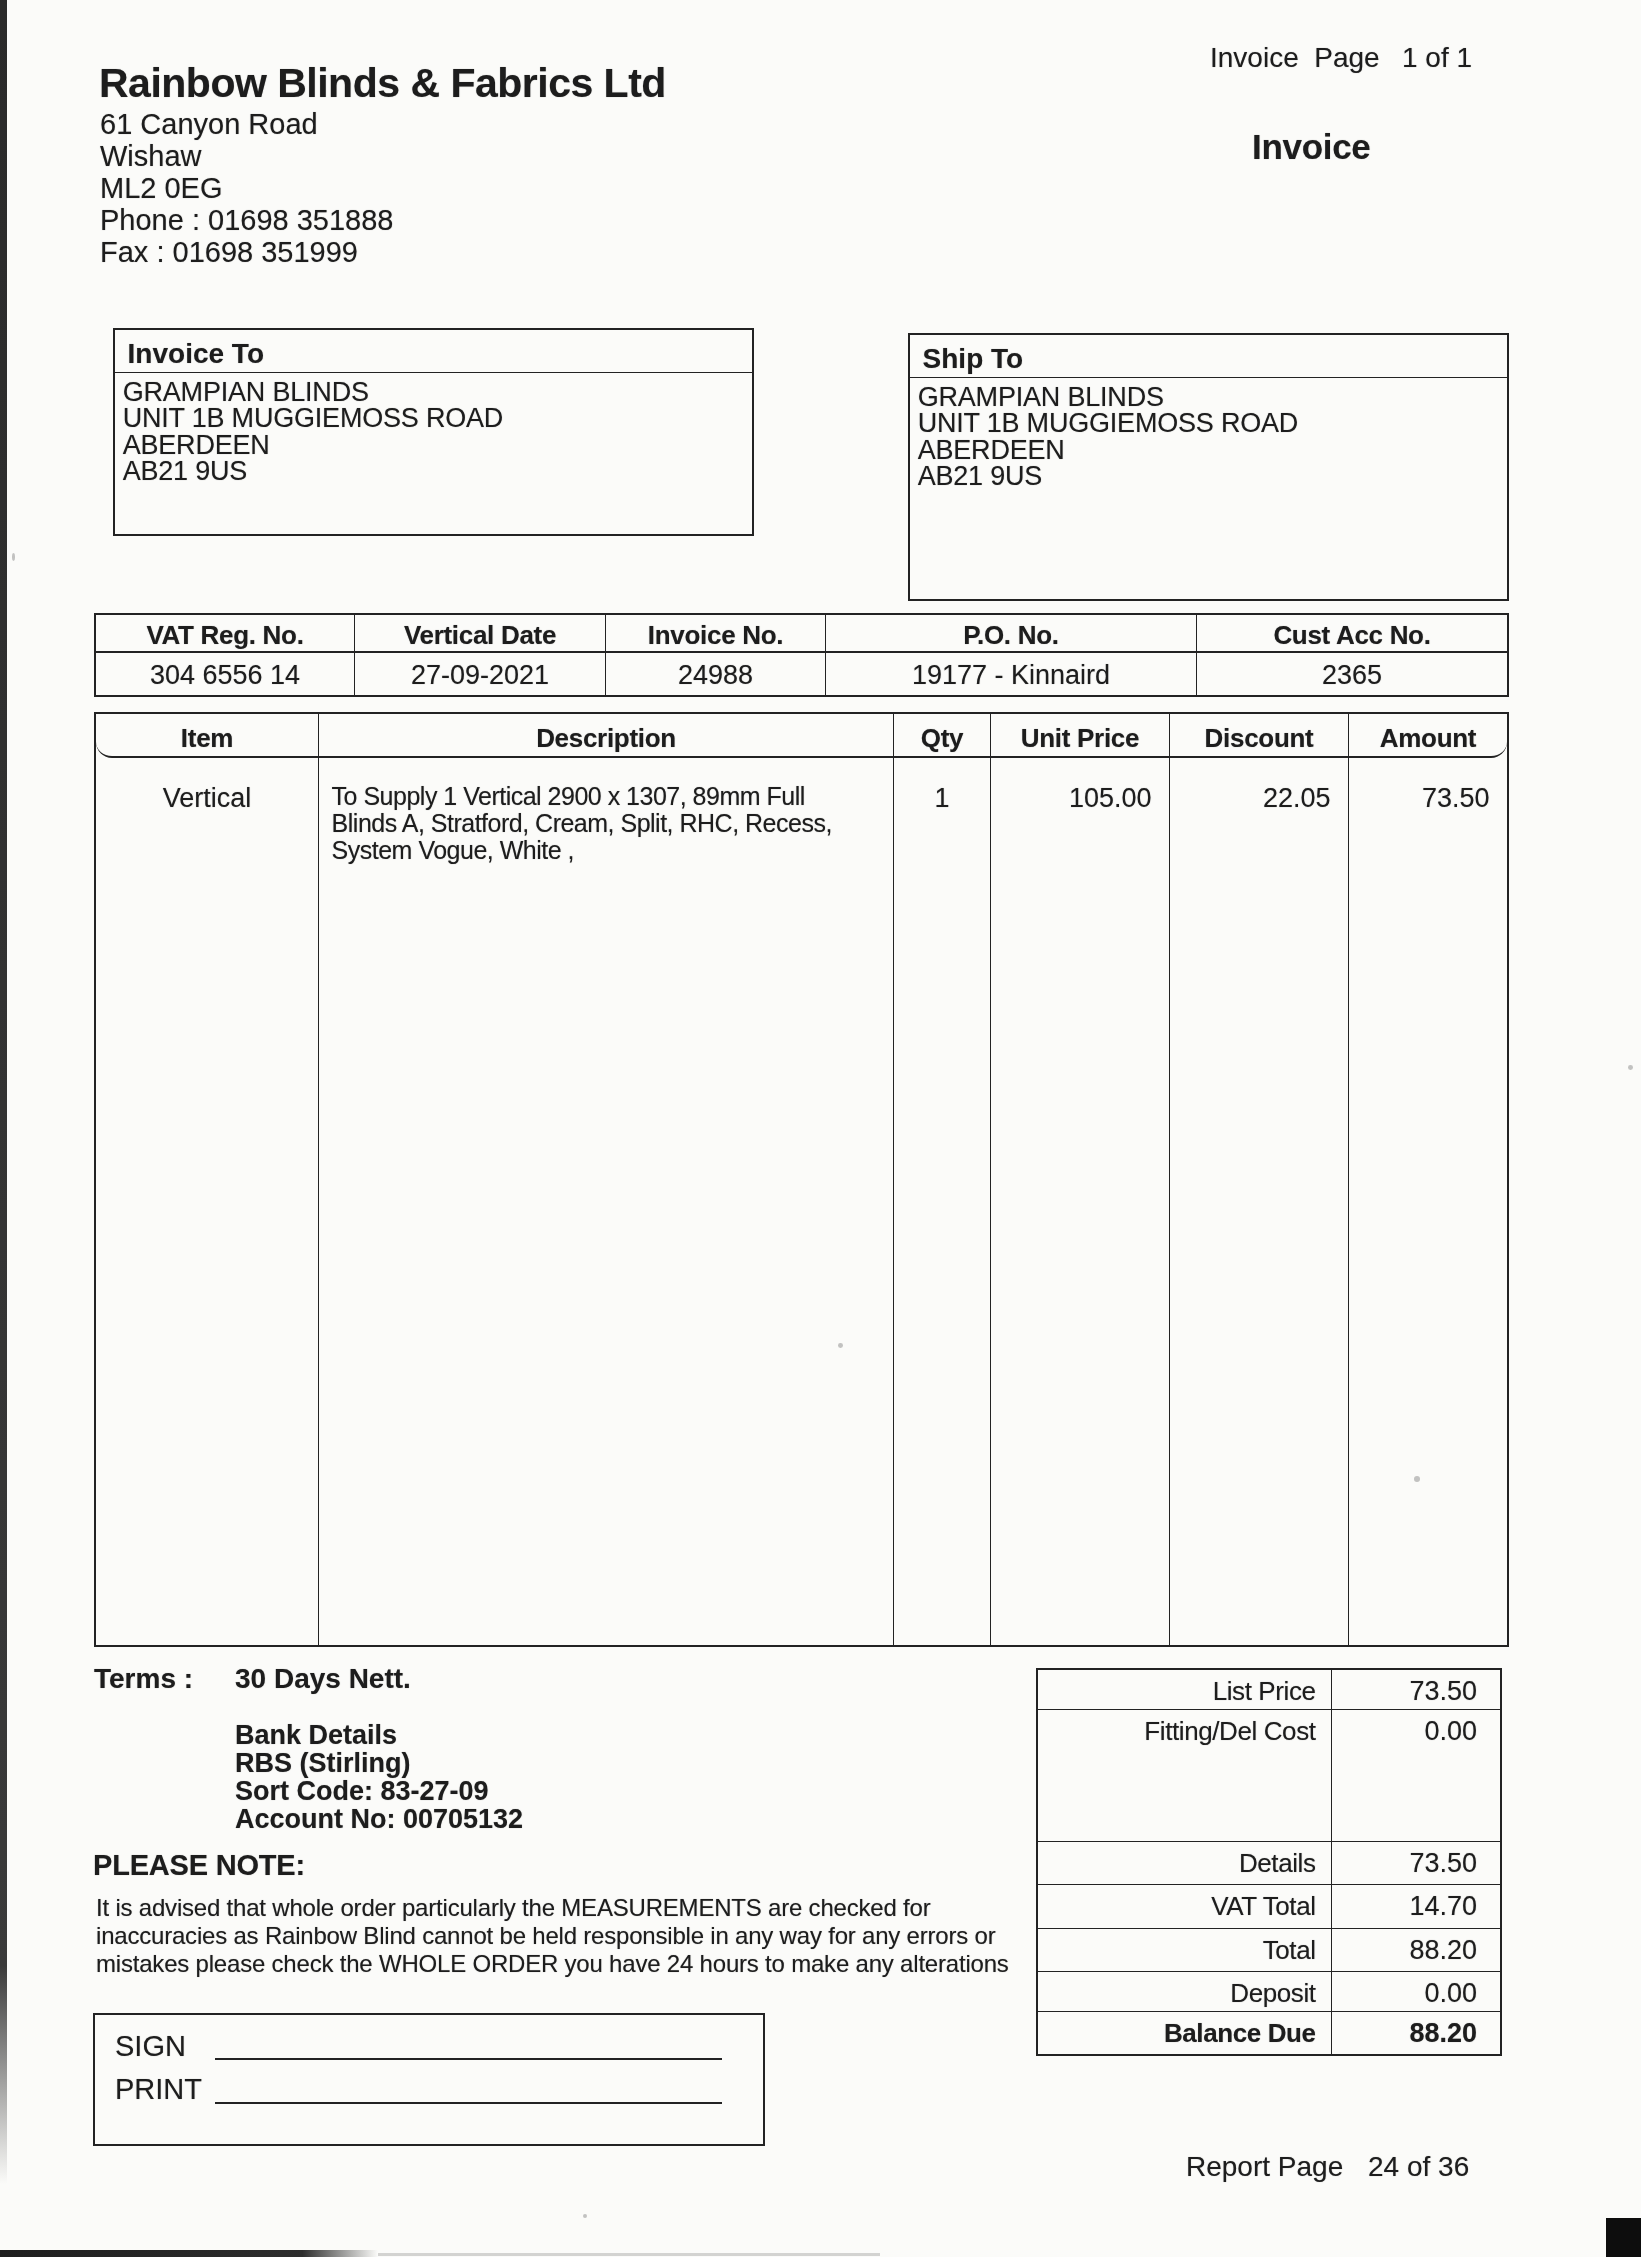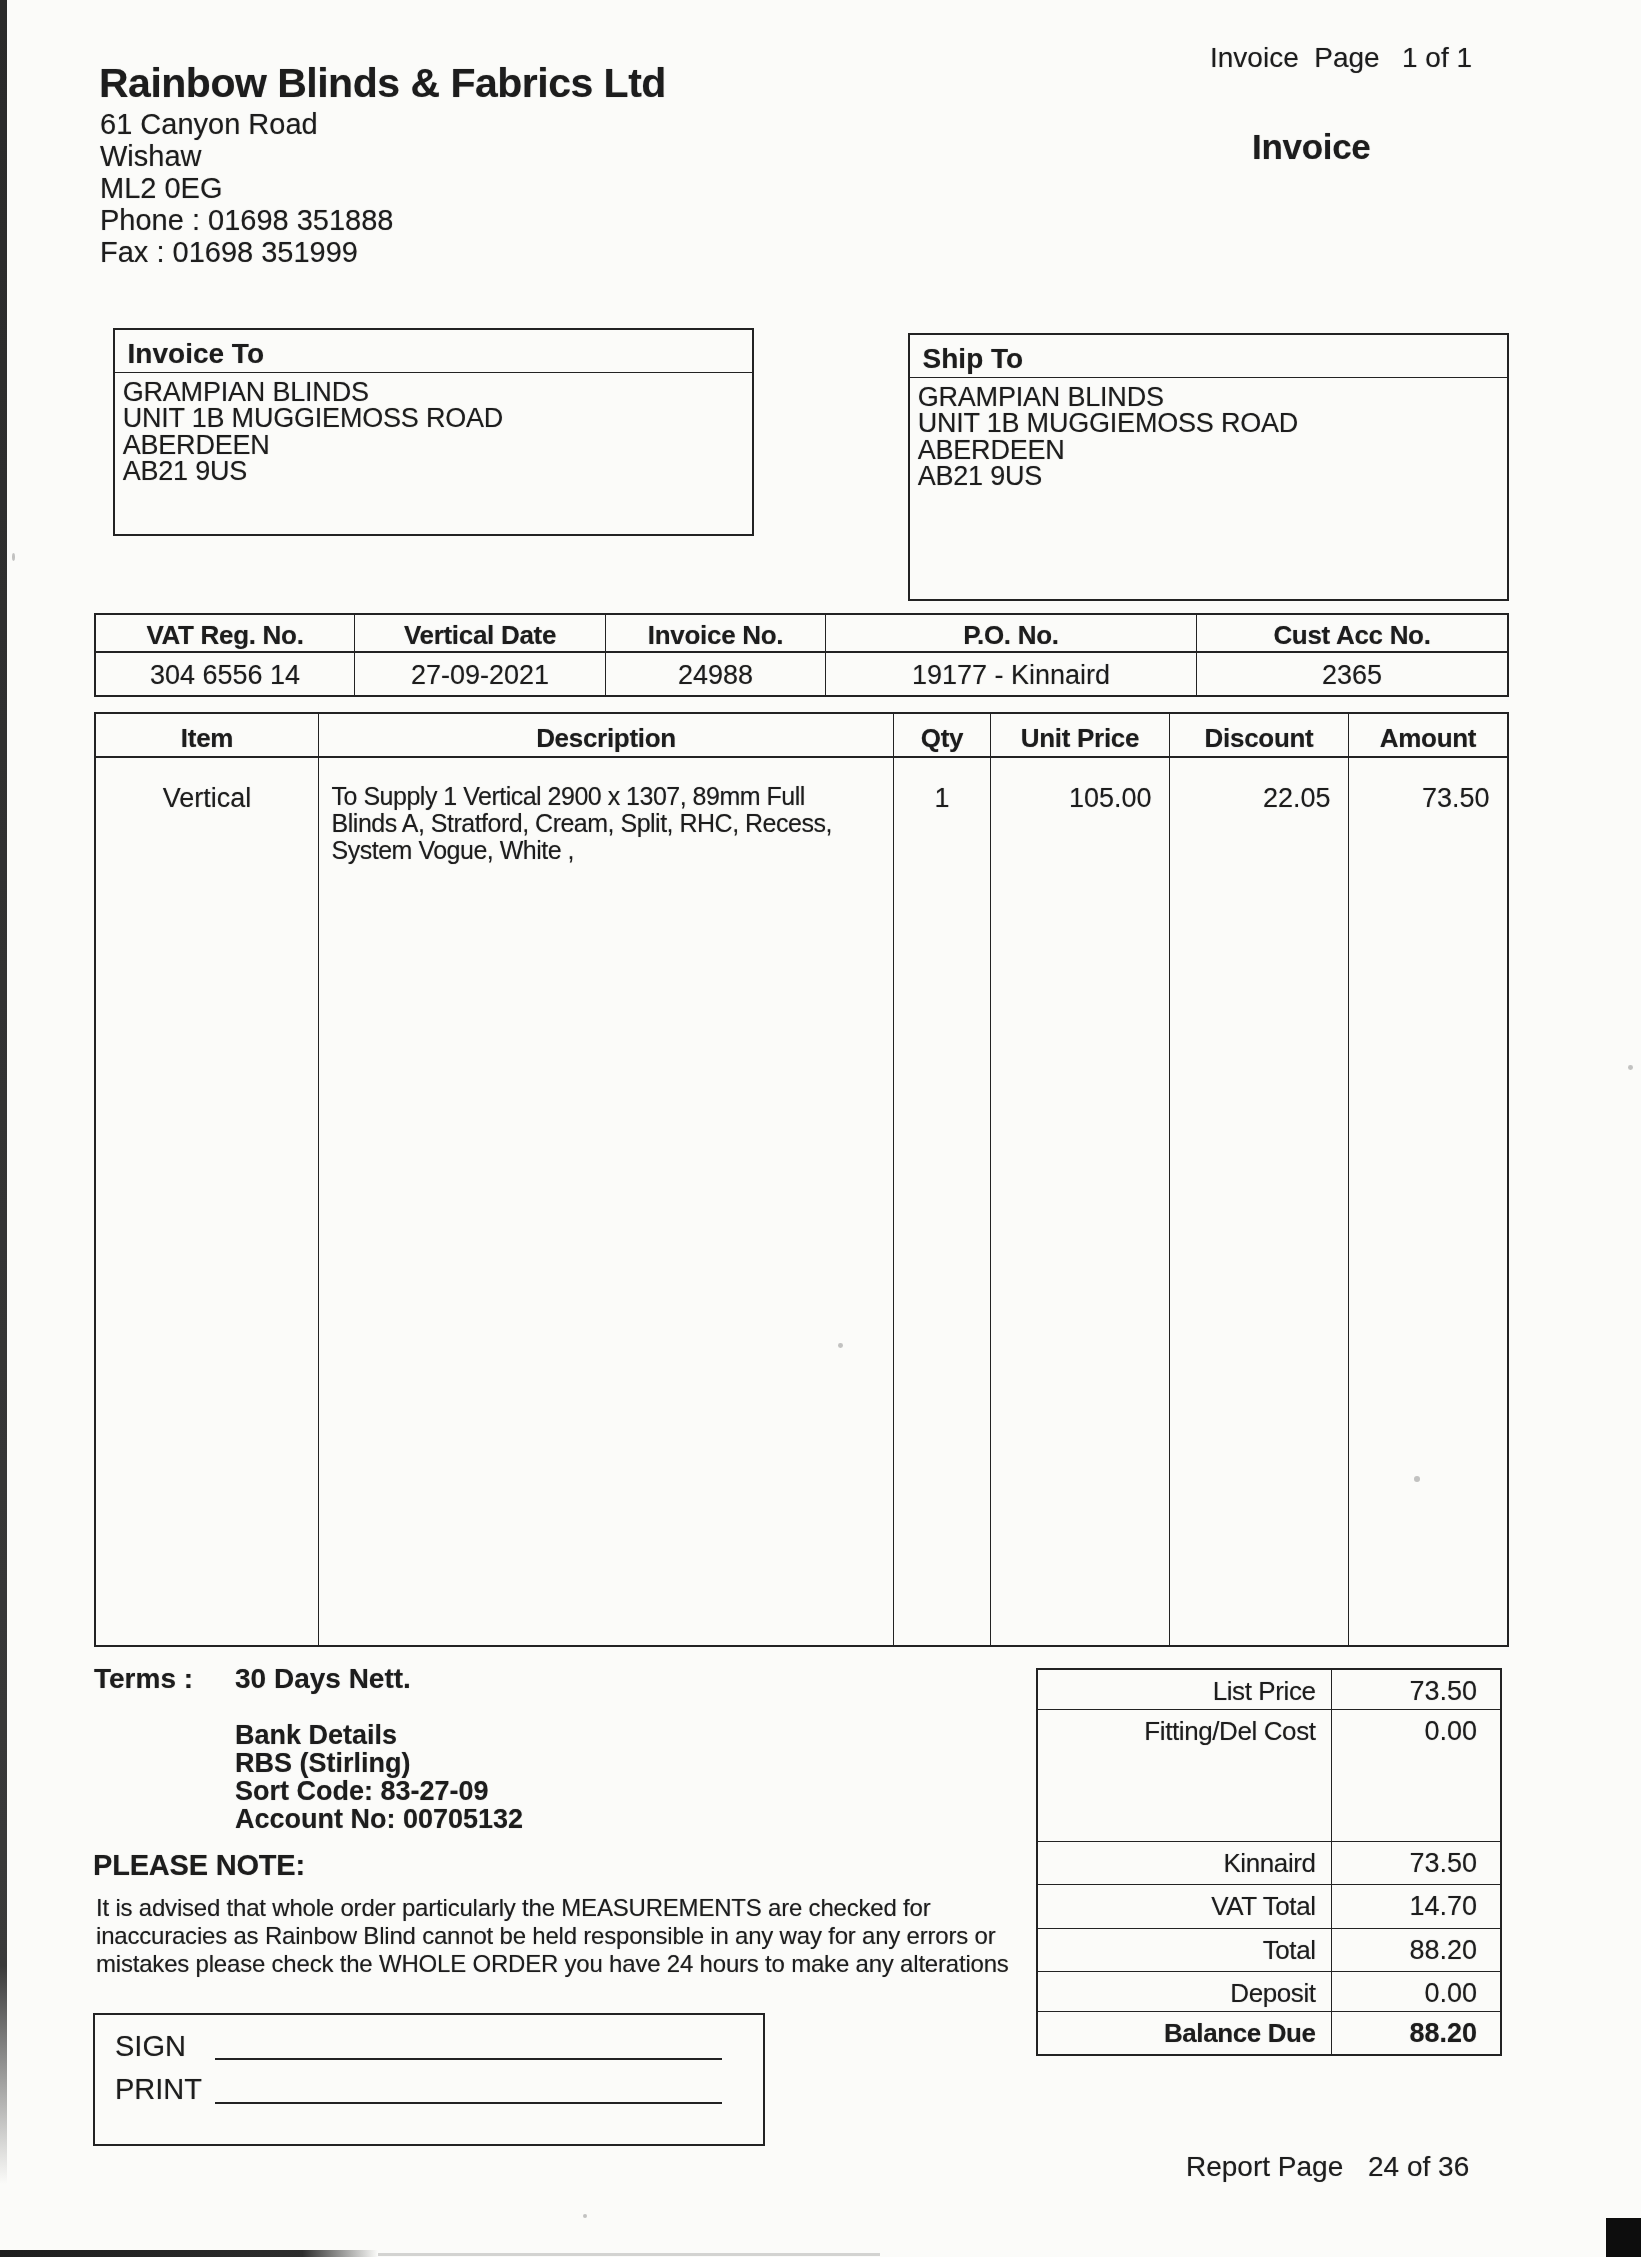--- a/index.html
+++ b/index.html
@@ -39,21 +39,21 @@
   .meta-row.hdr{border-bottom:2.9px solid #232323;}
   .meta-cell{border-right:1.9px solid #232323;text-align:center;box-sizing:border-box;
     text-shadow:0 0 1px rgba(40,40,40,.45);}
   .meta-cell:last-child{border-right:none;}
   .meta-row.hdr .meta-cell{height:36px;font-size:26px;font-weight:bold;letter-spacing:-0.3px;padding-top:4.8px;}
   .meta-row.val .meta-cell{height:42px;font-size:27px;padding-top:6.8px;}
   
   .items-table{position:absolute;left:94px;top:712px;width:1415px;height:935px;
     border:2.9px solid #232323;box-sizing:border-box;display:flex;flex-direction:column;}
   .items-hdr{display:grid;grid-template-columns:223px 575px 97px 179px 179px 1fr;
-    border-bottom:2.9px solid #232323;height:42px;box-sizing:content-box;}
+    border-bottom:2.9px solid #232323;height:42px;box-sizing:content-box;border-radius:16px;}
   .items-hdr .hcell{border-right:1.9px solid #232323;text-align:center;font-size:26px;font-weight:bold;
     letter-spacing:-0.3px;padding-top:8.7px;box-sizing:border-box;text-shadow:0 0 1px rgba(40,40,40,.45);}
   .items-hdr .hcell:last-child{border-right:none;}
   .items-body{display:grid;grid-template-columns:223px 575px 97px 179px 179px 1fr;flex:1;}
   .items-body .bcell{border-right:1.9px solid #232323;box-sizing:border-box;font-size:27px;
     padding-top:25px;text-shadow:0 0 1px rgba(40,40,40,.45);}
   .items-body .bcell:last-child{border-right:none;}
   .cell-item{text-align:center;}
   .cell-desc{padding-left:12.6px !important;padding-right:3.9px;font-size:25px !important;
     letter-spacing:-0.5px;line-height:27px;white-space:nowrap;}
@@ -193,21 +193,21 @@
 <div class="totals-table">
   <div class="t-row t-h40">
     <div class="t-label">List Price</div>
     <div class="t-value">73.50</div>
   </div>
   <div class="t-row t-h136">
     <div class="t-label">Fitting/Del Cost</div>
     <div class="t-value">0.00</div>
   </div>
   <div class="t-row t-h43">
-    <div class="t-label">Kinnaird</div>
+    <div class="t-label">Details</div>
     <div class="t-value">73.50</div>
   </div>
   <div class="t-row t-h45">
     <div class="t-label">VAT Total</div>
     <div class="t-value">14.70</div>
   </div>
   <div class="t-row t-h43">
     <div class="t-label">Total</div>
     <div class="t-value">88.20</div>
   </div>

